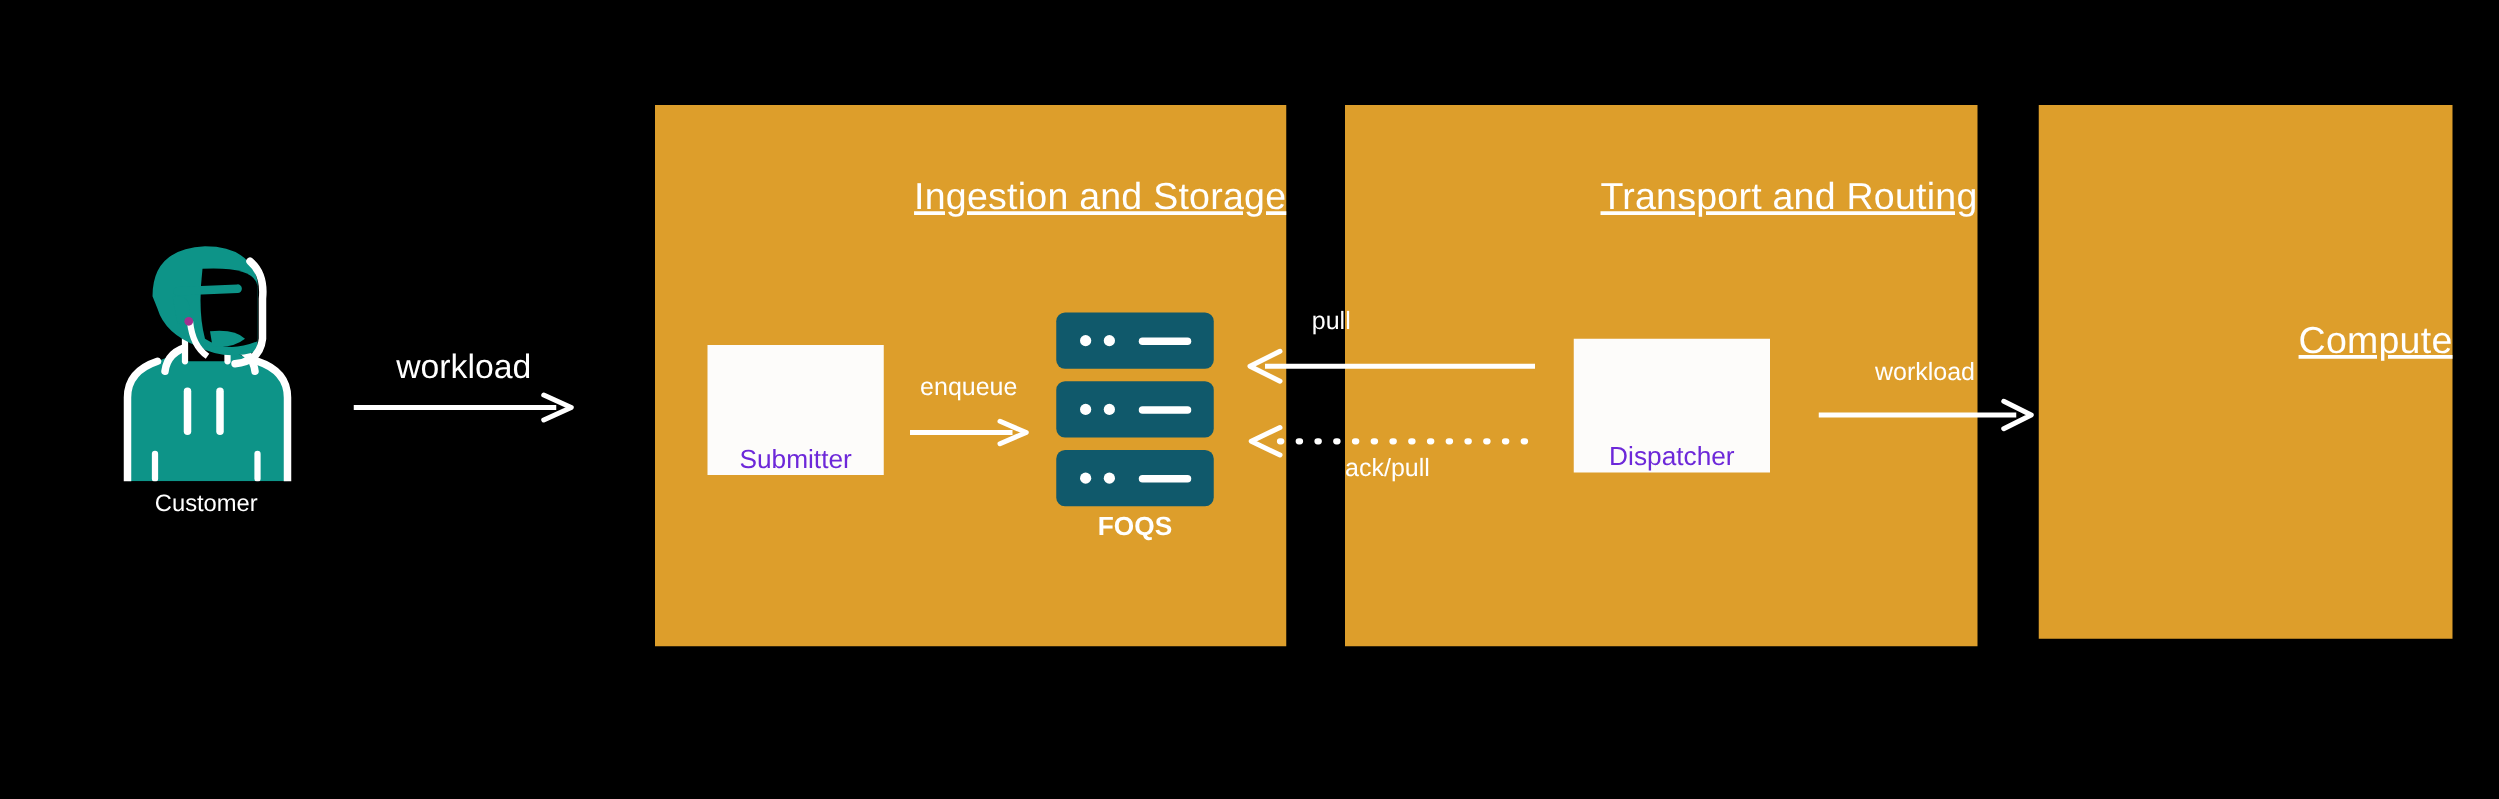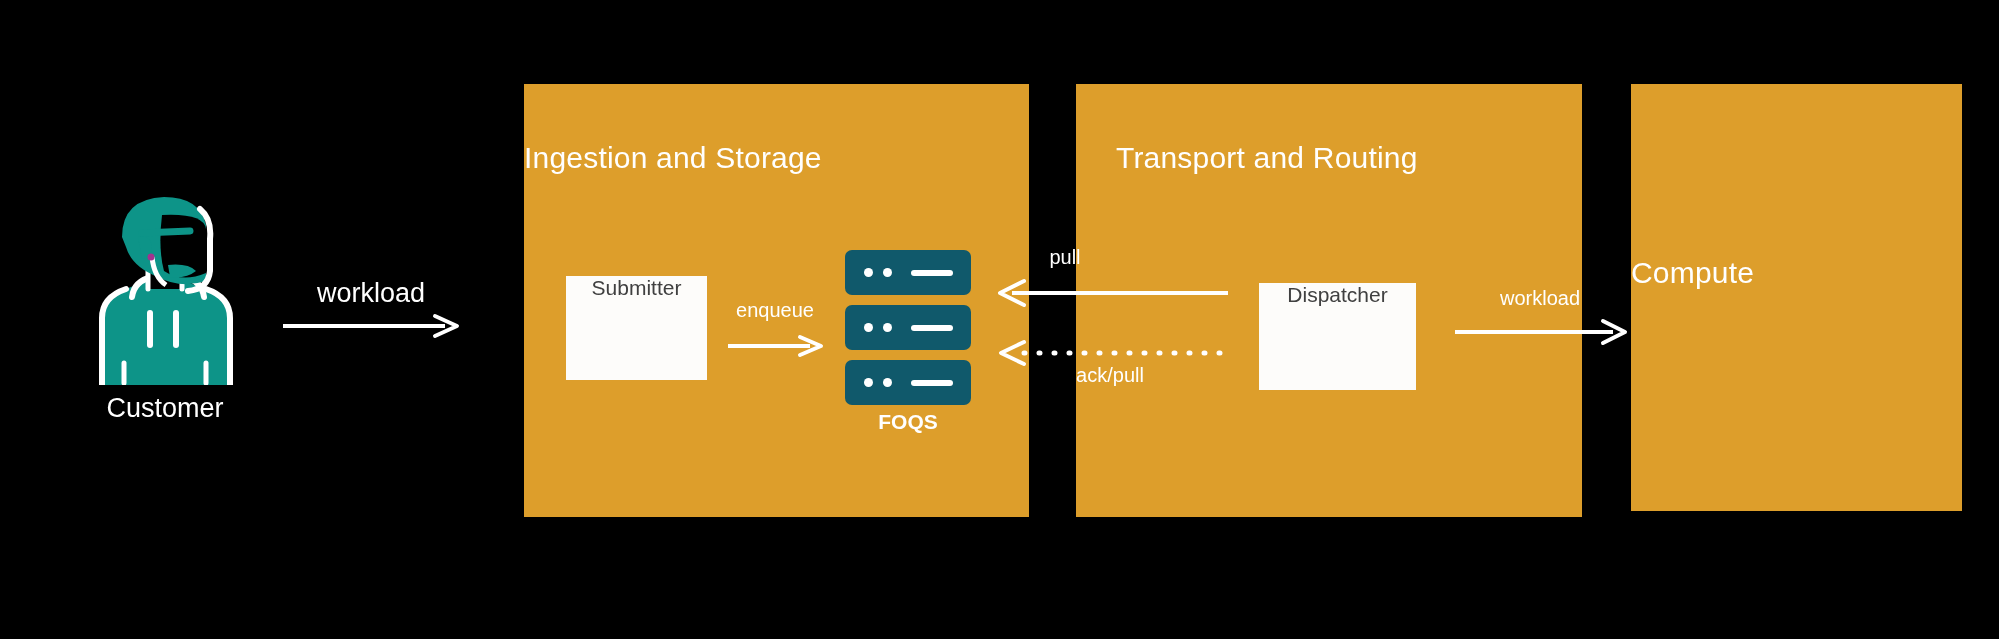--- a/index.html
+++ b/index.html
@@ -22,48 +22,49 @@
   
   .panel {
     position: absolute;
     background: #dd9e2b;
     box-sizing: border-box;
   }
   .panel-title {
     position: absolute;
     left: 0;
     right: 0;
-    text-align: left;
+    text-align: right;
     color: #ffffff;
     font-size: 30px;
     font-weight: 400;
     letter-spacing: 0.2px;
     white-space: nowrap;
+    text-decoration: underline;
   }
   #panel-ingestion { left: 524px; top: 84px; width: 505px; height: 433px; }
   #panel-transport { left: 1076px; top: 84px; width: 506px; height: 433px; }
   #panel-compute   { left: 1631px; top: 84px; width: 331px; height: 427px; }
 
   #panel-ingestion .panel-title { top: 57px; }
   #panel-transport .panel-title { top: 57px; padding-left: 40px; }
   #panel-compute   .panel-title { top: 172px; }
 
   
   .service-box {
     position: absolute;
     background: #fdfcfa;
     display: flex;
-    align-items: flex-start;
+    align-items: flex-end;
     justify-content: center;
-    color: #404040;
+    color: #6d28d9;
     font-size: 21px;
     font-weight: 400;
   }
   #box-submitter  { left: 566px;  top: 276px; width: 141px; height: 104px; }
-  #box-dispatcher { left: 1259px; top: 283px; width: 157px; height: 107px; }
+  #box-dispatcher { left: 1259px; top: 271px; width: 157px; height: 107px; }
 
   
   #customer-group {
     position: absolute;
     left: 60px;
     top: 185px;
     width: 210px;
     height: 260px;
   }
   #customer-avatar {
@@ -73,21 +74,21 @@
     width: 210px;
     height: 200px;
   }
   #customer-label {
     position: absolute;
     left: 0;
     top: 208px;
     width: 210px;
     text-align: center;
     color: #ffffff;
-    font-size: 27px;
+    font-size: 19px;
   }
 
   
   #foqs-group {
     position: absolute;
     left: 845px;
     top: 250px;
     width: 126px;
     height: 200px;
     font-weight: bold;

